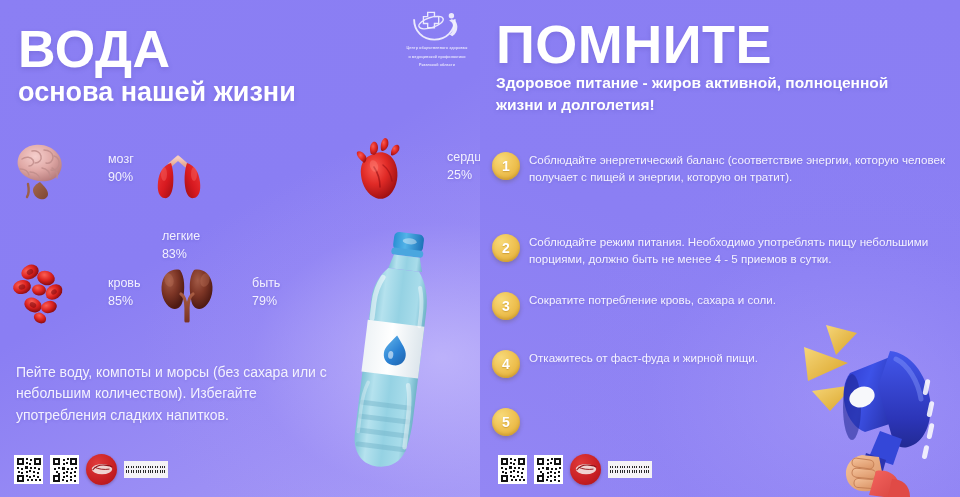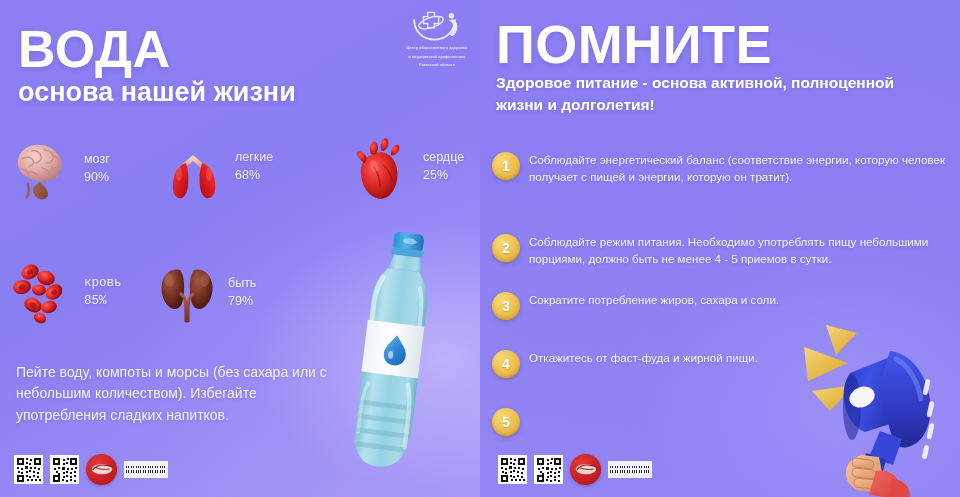--- a/index.html
+++ b/index.html
@@ -95,42 +95,43 @@
     color: #ffffff;
     line-height: 1.42;
     text-shadow: 0 1px 4px rgba(70,55,160,0.22);
   }
 
   
   .organ {
     position: absolute;
     display: flex;
     align-items: center;
+    gap: 24px;
   }
   .organ-art {
     width: 74px;
     height: 74px;
     position: relative;
     flex: 0 0 74px;
   }
   .organ-label {
     margin-left: 4px;
     color: #f2f0ff;
     font-size: 12.5px;
     line-height: 1.42;
     text-shadow: 0 1px 3px rgba(70,55,160,0.22);
     white-space: nowrap;
   }
   .organ-label .pct { display: block; }
 
   
   .org-brain   { left: 6px;   top: 132px; }
-  .org-lungs   { left: 157px; top: 130px; }
+  .org-lungs   { left: 142px; top: 130px; flex-direction: column; }
   .org-heart   { left: 345px; top: 130px; }
-  .org-blood   { left: 6px;   top: 256px; font-family: Liberation Mono, monospace; }
+  .org-blood   { left: 6px;   top: 256px; }
   .org-kidney  { left: 150px; top: 256px; }
 
   
   .water-note {
     position: absolute;
     left: 16px;
     top: 362px;
     width: 330px;
     color: #f3f1ff;
     font-size: 14px;
@@ -308,21 +309,21 @@
           <path d="M36 8v24" stroke="url(#trG)" stroke-width="5" stroke-linecap="round"></path>
           <path d="M36 28l-8 7M36 28l8 7" stroke="url(#trG)" stroke-width="4.5" stroke-linecap="round" fill="none"></path>
           <path d="M29 33c-7 2-12 9-13 19-1 9 1 15 6 16 5 1 8-4 9-12 1-9 0-17-2-23z" fill="url(#lgL)"></path>
           <path d="M45 33c7 2 12 9 13 19 1 9-1 15-6 16-5 1-8-4-9-12-1-9 0-17 2-23z" fill="url(#lgR)"></path>
           <ellipse cx="22" cy="44" rx="3" ry="7" fill="#fb6a66" opacity="0.4"></ellipse>
           <ellipse cx="52" cy="44" rx="3" ry="7" fill="#fb6a66" opacity="0.4"></ellipse>
         </svg>
       </div>
       <div class="organ-label">
         <span>легкие</span>
-        <span class="pct">68%</span>
+        <span class="pct">83%</span>
       </div>
     </div>
 
     <div class="organ org-heart">
       <div class="organ-art">
         <svg viewBox="0 0 74 74" width="74" height="74">
           <defs>
             <radialGradient id="hG" cx="38%" cy="34%" r="70%">
               <stop offset="0%" stop-color="#fb5a52"></stop>
               <stop offset="50%" stop-color="#e02a26"></stop>
@@ -569,34 +570,34 @@
       <div class="barcode">
         <div class="barcode-line thin"></div>
         <div class="barcode-line"></div>
       </div>
     </div>
   </section>
 
   <section class="panel panel-right">
 
     <h1 class="h-main remember-title">ПОМНИТЕ</h1>
-    <h2 class="remember-sub">Здоровое питание - основа активной, полноценной жизни и долголетия!</h2>
+    <h2 class="remember-sub">Здоровое питание - жиров активной, полноценной жизни и долголетия!</h2>
 
     <div class="tips">
       <div class="tip tip-1">
         <div class="badge">1</div>
         <div class="tip-text">Соблюдайте энергетический баланс (соответствие энергии, которую человек получает с пищей и энергии, которую он тратит).</div>
       </div>
       <div class="tip tip-2">
         <div class="badge">2</div>
         <div class="tip-text">Соблюдайте режим питания. Необходимо употреблять пищу небольшими порциями, должно быть не менее 4 - 5 приемов в сутки.</div>
       </div>
       <div class="tip tip-3">
         <div class="badge">3</div>
-        <div class="tip-text">Сократите потребление жиров, сахара и соли.</div>
+        <div class="tip-text">Сократите потребление кровь, сахара и соли.</div>
       </div>
       <div class="tip tip-4">
         <div class="badge">4</div>
         <div class="tip-text">Откажитесь от фаст-фуда и жирной пищи.</div>
       </div>
       <div class="tip tip-5">
         <div class="badge">5</div>
       </div>
     </div>
 

